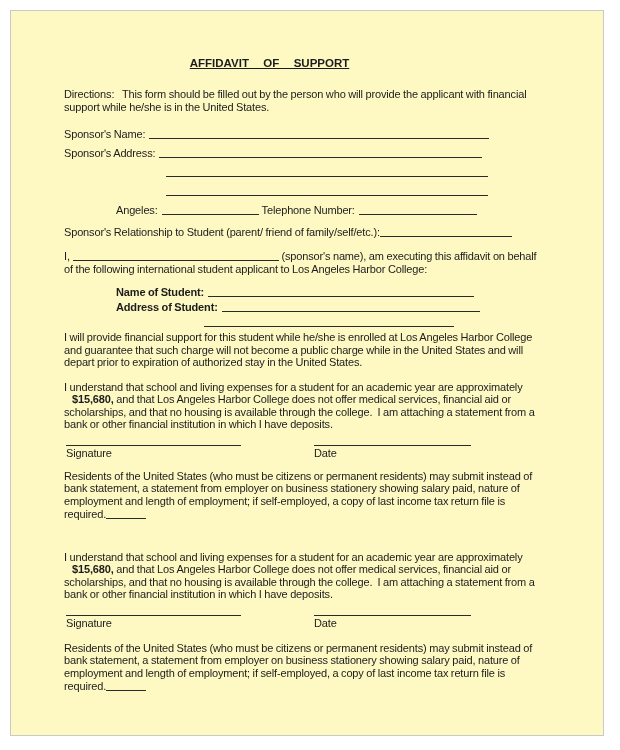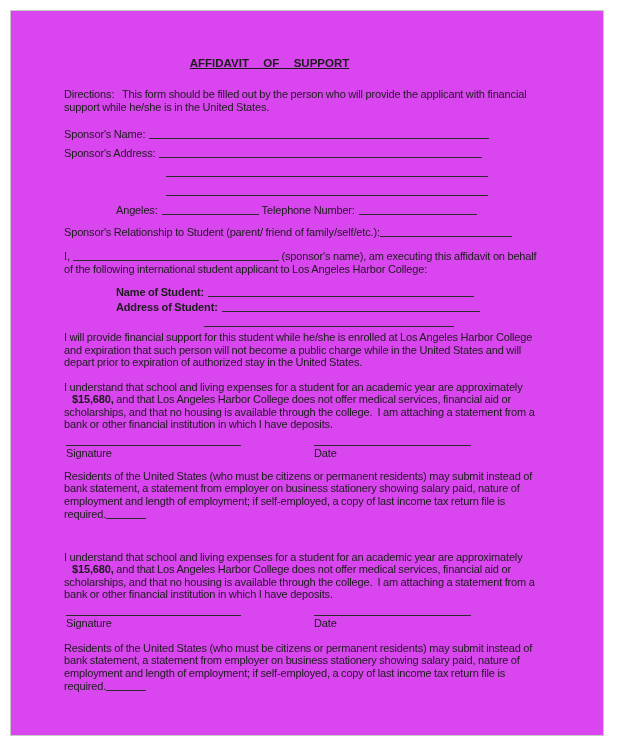--- a/index.html
+++ b/index.html
@@ -9,21 +9,21 @@
     width: 620px;
     height: 750px;
     font-family: "Liberation Sans", sans-serif;
   }
   .page {
     position: absolute;
     left: 10px;
     top: 10px;
     width: 594px;
     height: 726px;
-    background: #d946ef;
+    background: #fef9c3;
     border: 1px solid #c9c9c9;
     box-sizing: border-box;
     overflow: hidden;
   }
   .content {
     position: relative;
     padding: 46px 58px 0 53px;
     font-size: 11px;
     line-height: 12.5px;
     color: #1c1c1c;
@@ -126,21 +126,21 @@
     <div class="frow mb10"><span>Sponsor's Relationship to Student (parent/ friend of family/self/etc.):</span><span class="blank w132"></span></div>
 
     <p class="para affirm"><span>I,</span><span class="blank w206 ml3"></span><span> (sponsor's name), am executing this affidavit on behalf of the following international student applicant to Los Angeles Harbor College:</span></p>
 
     <div class="student-block">
       <div class="frow indent"><span>Name of Student:</span><span class="blank w266 ml4"></span></div>
       <div class="frow indent"><span>Address of Student:</span><span class="blank w258 ml4"></span></div>
       <div class="frow"><span class="blank w250"></span></div>
     </div>
 
-    <p class="para support-pledge">I will provide financial support for this student while he/she is enrolled at Los Angeles Harbor College and expiration that such person will not become a public charge while in the United States and will depart prior to expiration of authorized stay in the United States.</p>
+    <p class="para support-pledge">I will provide financial support for this student while he/she is enrolled at Los Angeles Harbor College and guarantee that such charge will not become a public charge while in the United States and will depart prior to expiration of authorized stay in the United States.</p>
 
     <p class="para expenses"><span>I understand that school and living expenses for a student for an academic year are approximately </span><b>$15,680,</b><span> and that Los Angeles Harbor College does not offer medical services, financial aid or scholarships, and that no housing is available through the college.  I am attaching a statement from a bank or other financial institution in which I have deposits.</span></p>
 
     <div class="sig-block">
       <div class="sig-col-signature">
         <div class="sig-line"></div>
         <div class="sig-label">Signature</div>
       </div>
       <div class="sig-col-date">
         <div class="sig-line"></div>

